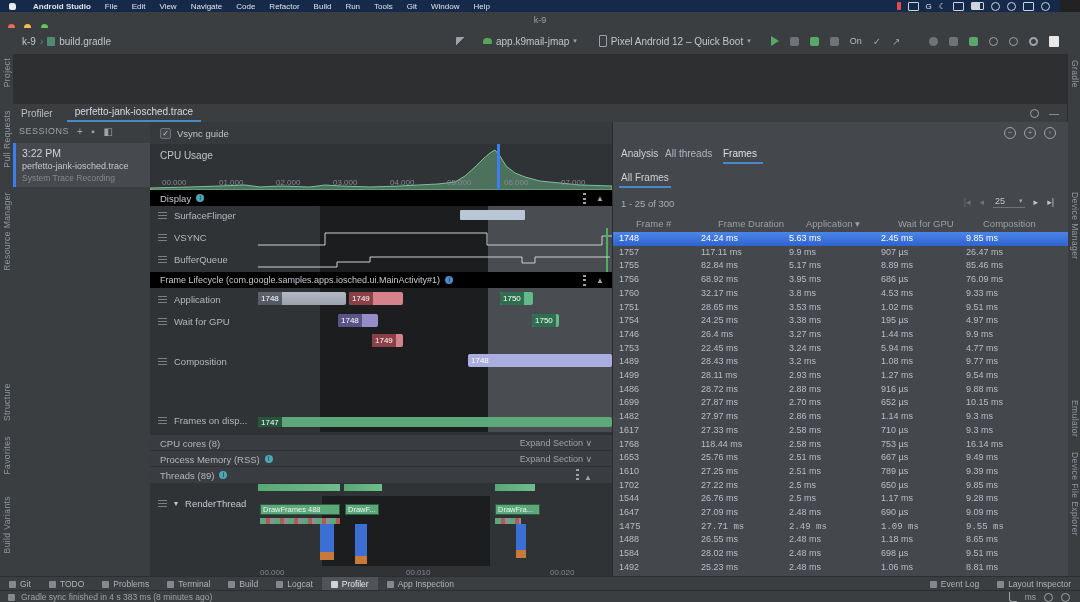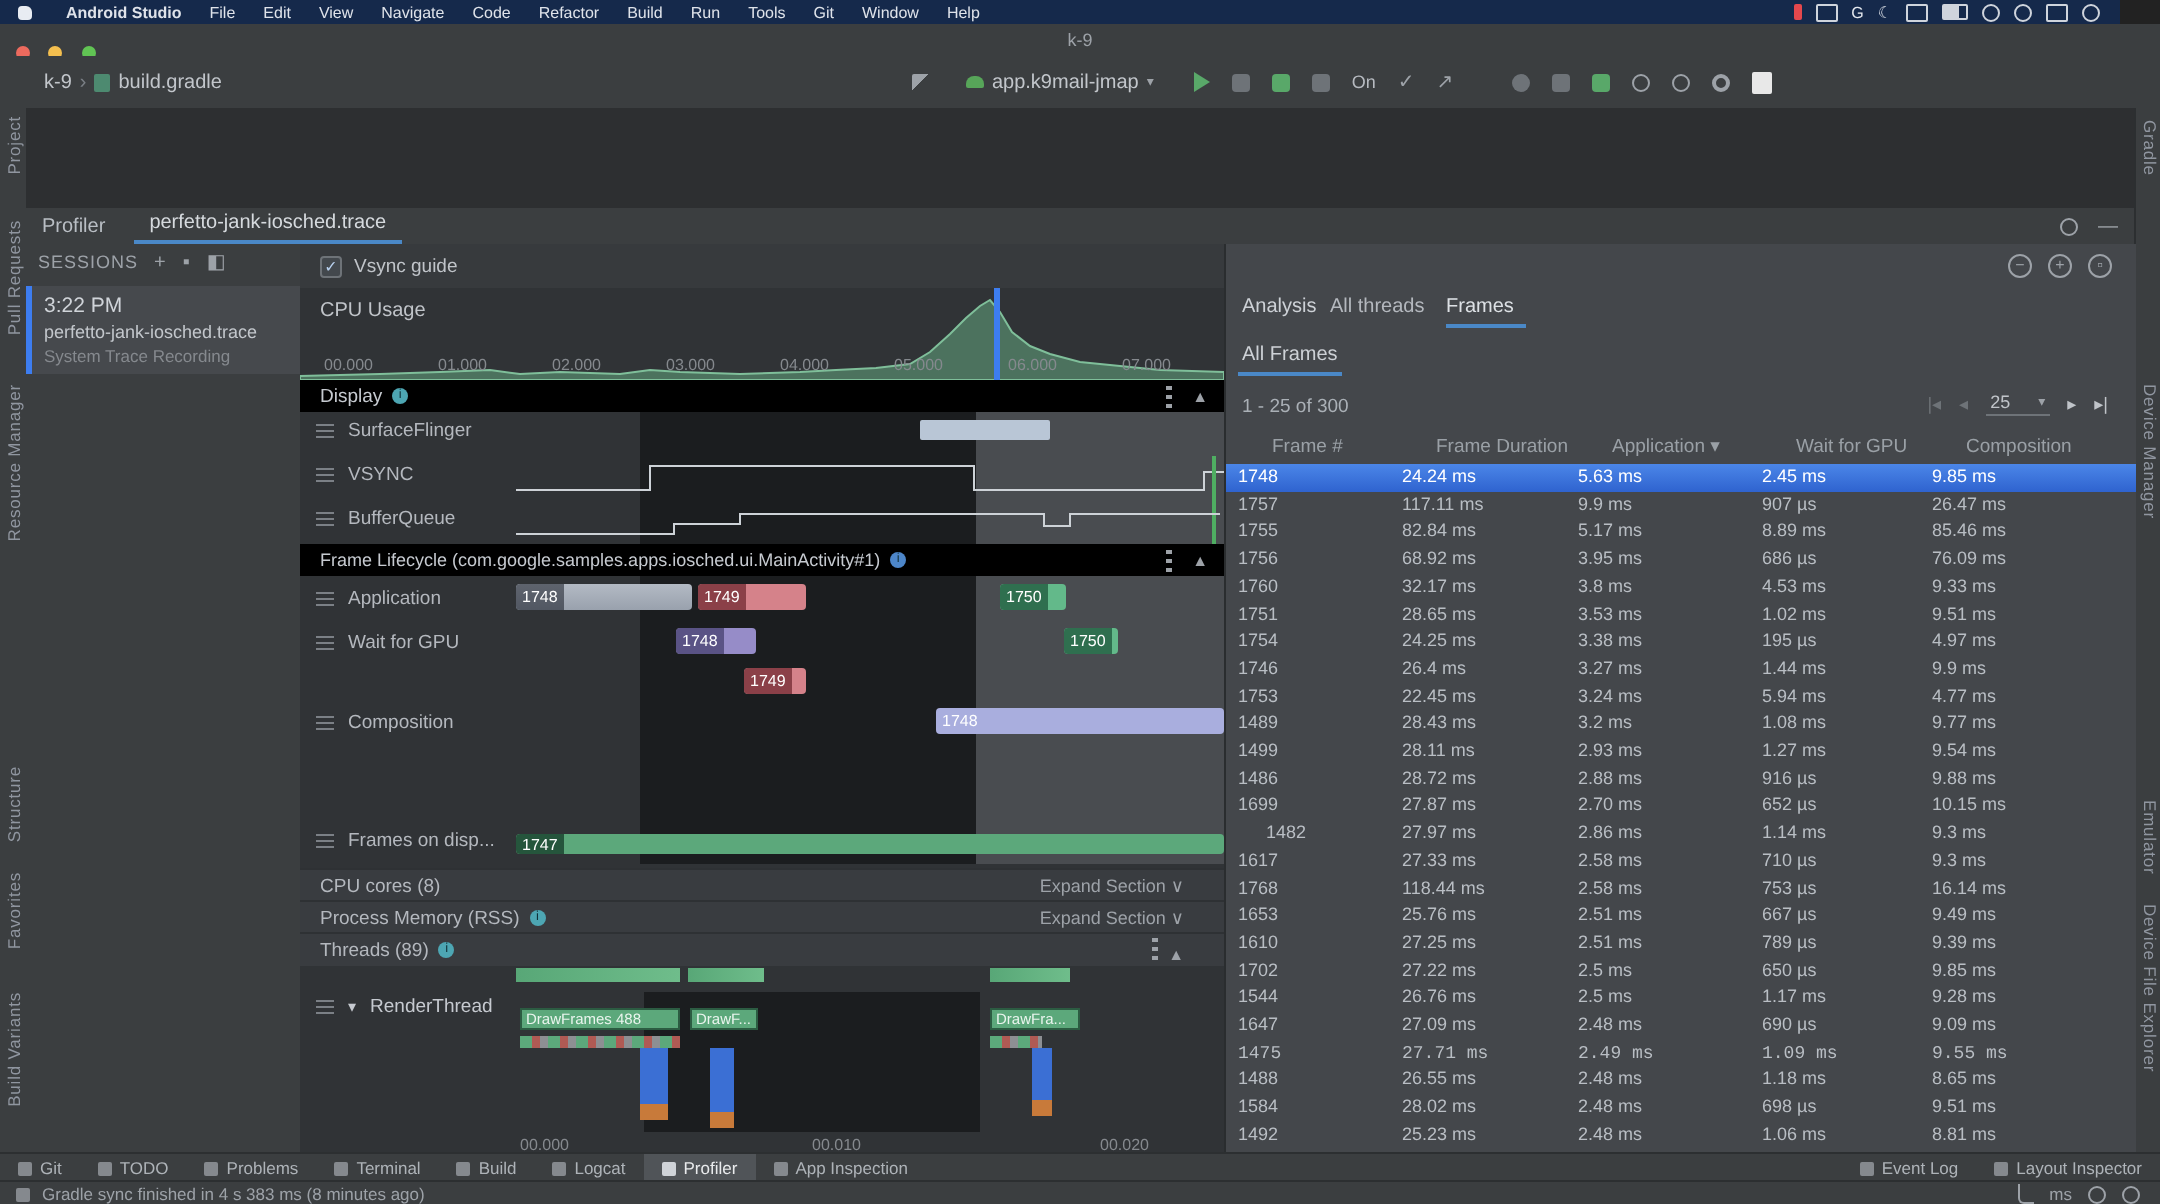--- a/index.html
+++ b/index.html
@@ -175,20 +175,25 @@
   <span style="margin-left:22px;color:#c2c6cb;">k-9</span>
   <span class="tb-sep">›</span>
   <span class="ic ic-grad-file"></span>
   <span style="margin-left:4px;color:#c2c6cb;">build.gradle</span>
   <span style="margin-left:345px;" class="ic ic-hammer"></span>
   <span class="combo" style="margin-left:12px;">
     <span class="ic ic-android"></span>
     <span>app.k9mail-jmap</span>
       <span class="caret">▾</span>
   </span>
+  <span class="combo" style="margin-left:10px;">
+    <span class="ic ic-phone"></span>
+    <span>Pixel Android 12 – Quick Boot</span>
+      <span class="caret">▾</span>
+  </span>
   <span style="display:flex;align-items:center;gap:11px;margin-left:14px;">
     <span class="ic ic-play"></span>
     <span class="ic ic-sm"></span>
     <span class="ic ic-sm green"></span>
     <span class="ic ic-sm"></span>
     <span class="tb-on">On</span>
     <span class="ic-check">✓</span>
     <span class="ic-check">↗</span>
     <span class="ic ic-sm" style="margin-left:18px;border-radius:50%;"></span>
     <span class="ic ic-sm"></span>
@@ -513,21 +518,21 @@
         <span class="tcell" style="left: 353px;">9.88 ms</span>
       </div>
       <div class="trow" style="top: 274.4px;">
         <span class="tcell" style="left: 6px;">1699</span>
         <span class="tcell" style="left: 88px;">27.87 ms</span>
         <span class="tcell" style="left: 176px;">2.70 ms</span>
         <span class="tcell" style="left: 268px;">652 µs</span>
         <span class="tcell" style="left: 353px;">10.15 ms</span>
       </div>
       <div class="trow" style="top: 288.1px;">
-        <span class="tcell" style="left: 6px; margin-left: 14px;">1482</span>
+        <span class="tcell" style="left: 6px;">1482</span>
         <span class="tcell" style="left: 88px;">27.97 ms</span>
         <span class="tcell" style="left: 176px;">2.86 ms</span>
         <span class="tcell" style="left: 268px;">1.14 ms</span>
         <span class="tcell" style="left: 353px;">9.3 ms</span>
       </div>
       <div class="trow" style="top: 301.8px;">
         <span class="tcell" style="left: 6px;">1617</span>
         <span class="tcell" style="left: 88px;">27.33 ms</span>
         <span class="tcell" style="left: 176px;">2.58 ms</span>
         <span class="tcell" style="left: 268px;">710 µs</span>

